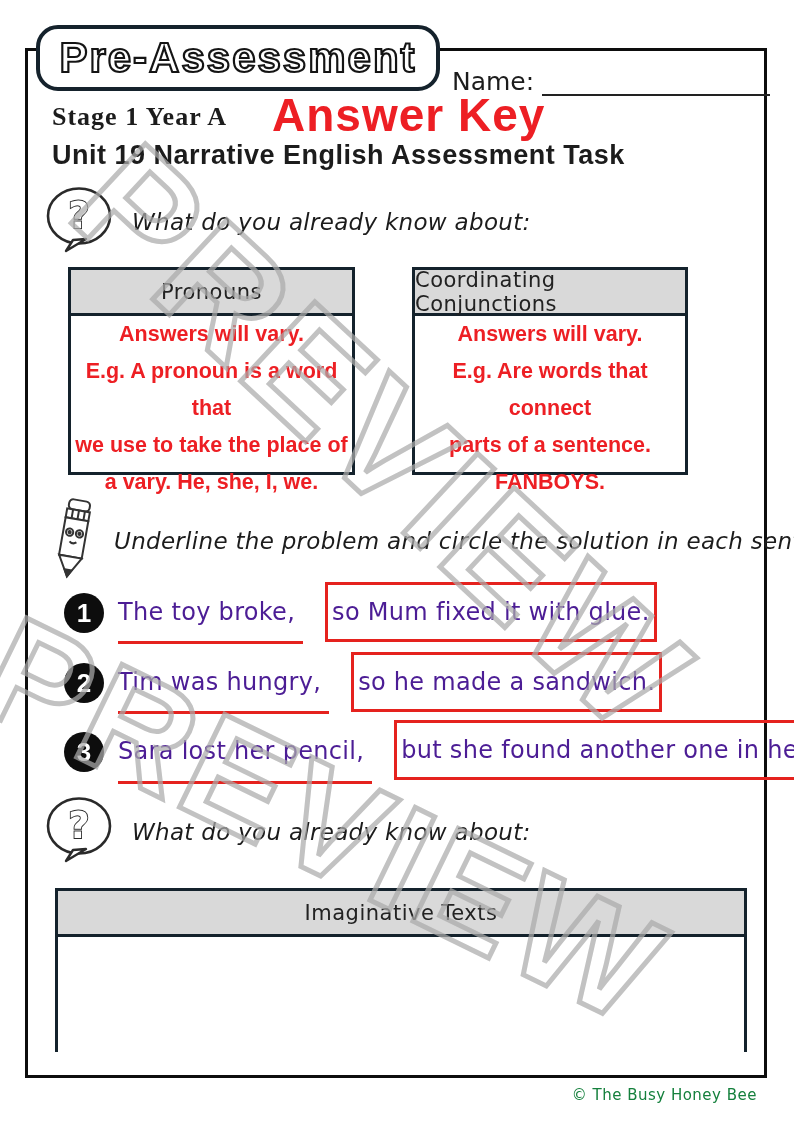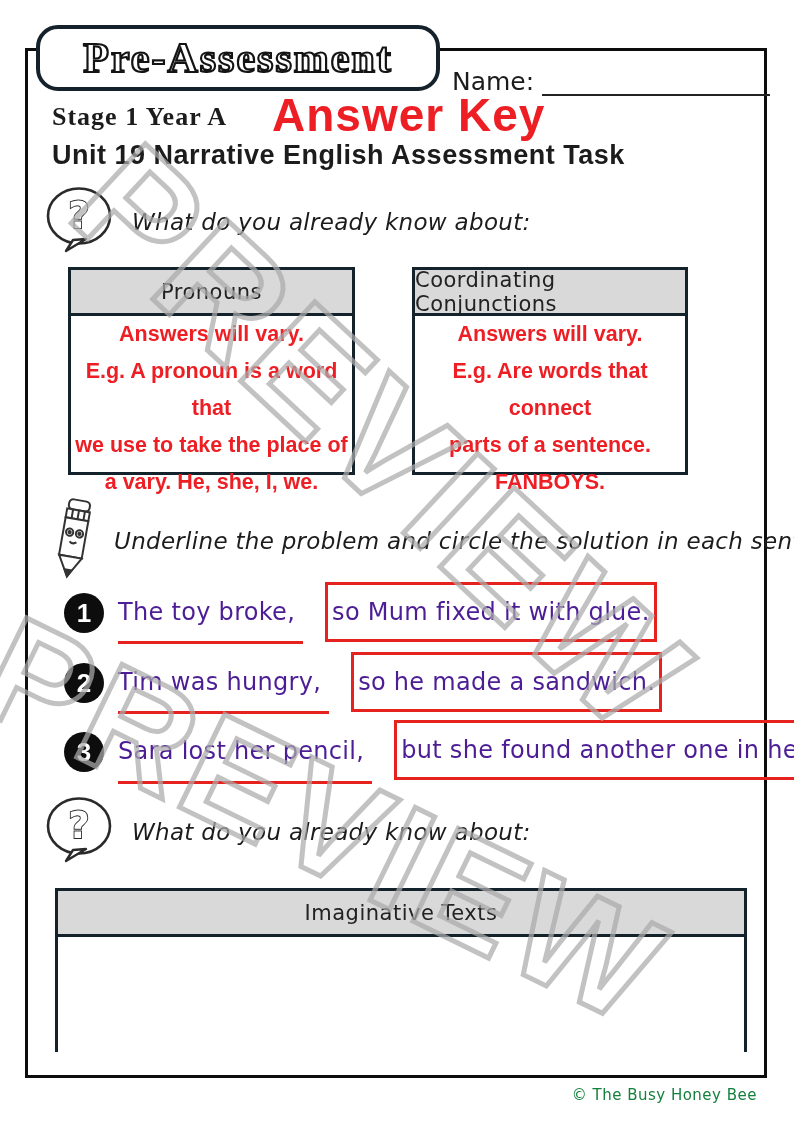--- a/index.html
+++ b/index.html
@@ -6,21 +6,21 @@
   .page{
     position:relative;width:794px;height:1122px;background:#fff;overflow:hidden;
     font-family:"DejaVu Sans",sans-serif;color:#1c1c1c;
   }
   
   .sheet-border{position:absolute;left:25px;top:48px;width:736px;height:1024px;border:3px solid #0d0d0d;}
 
   
   .banner{position:absolute;left:36px;top:25px;width:396px;height:58px;background:#fff;
     border:4px solid #15222c;border-radius:22px;display:flex;align-items:center;justify-content:center;z-index:3;}
-  .banner-text{font-family:Liberation Serif, serif;font-weight:800;font-size:42px;letter-spacing:2px;
+  .banner-text{font-family:Liberation Sans, sans-serif;font-weight:800;font-size:42px;letter-spacing:2px;
     color:#fff;-webkit-text-stroke:2.2px #141414;white-space:nowrap;}
 
   
   .name-row{position:absolute;left:452px;top:66px;display:flex;align-items:flex-end;gap:8px;font-size:25px;z-index:3;}
   .name-line{display:inline-block;width:228px;border-bottom:2.5px solid #222;height:28px;}
 
   .stage{position:absolute;left:52px;top:102px;font-family:Liberation Serif, serif;font-weight:700;font-size:26px;letter-spacing:1px;}
   .answer-key{position:absolute;left:272px;top:88px;font-family:"Liberation Sans",sans-serif;font-weight:800;font-size:46px;color:#ed1f24;letter-spacing:1px;}
   .unit{position:absolute;left:52px;top:140px;font-family:"Liberation Sans",sans-serif;font-weight:700;font-size:27px;letter-spacing:0.5px;}
 

